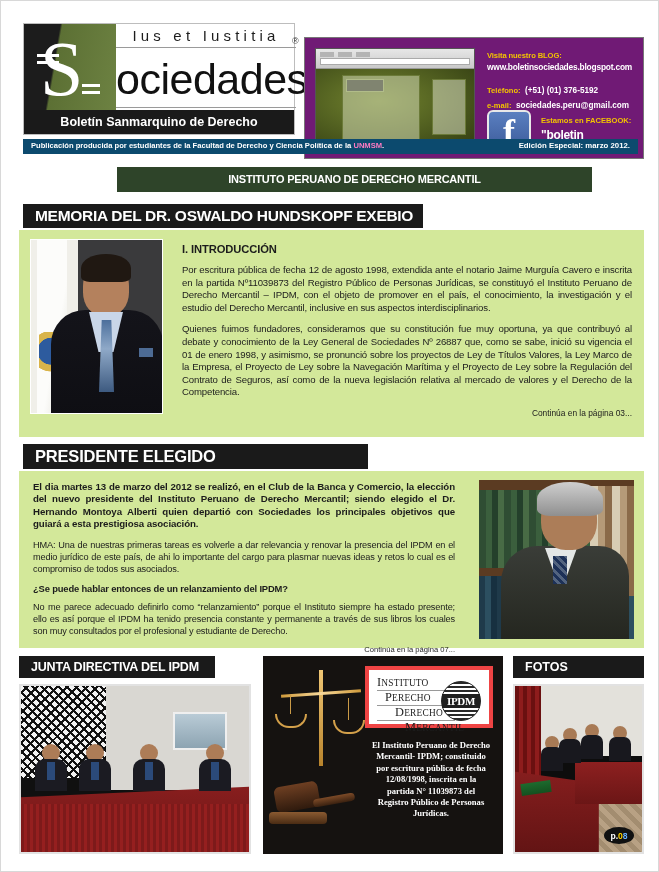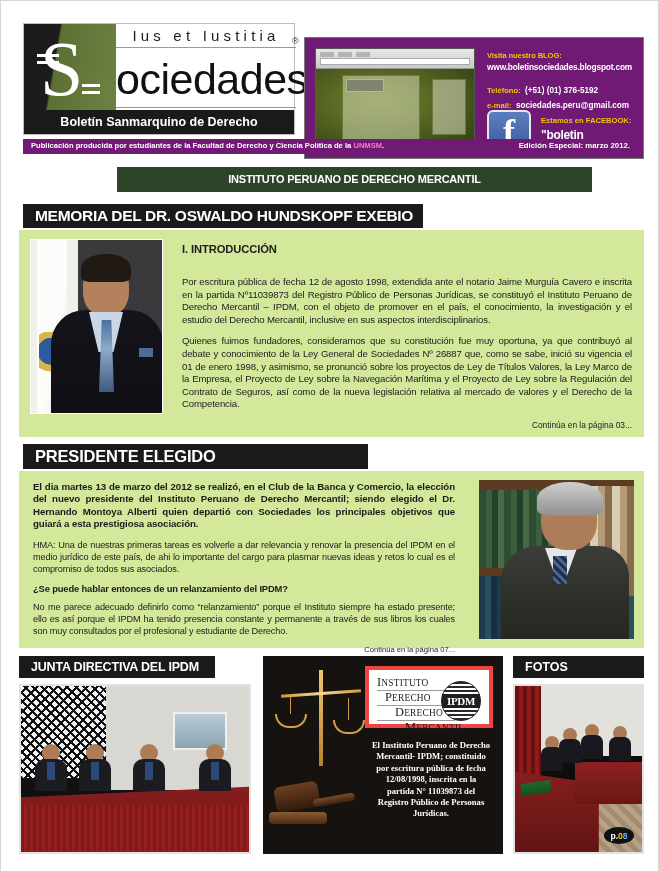--- a/index.html
+++ b/index.html
@@ -130,21 +130,21 @@
     color: #ffffff; font-family: "Liberation Serif", serif;
     font-size: 36px; font-weight: bold; text-align: center; line-height: 40px;
   }
   .fb-txt { position: absolute; left: 54px; top: 6px; width: 104px; }
   .fb-l { color: #f3c300; font-size: 7.6px; font-weight: bold; }
   .fb-v { color: #ffffff; font-size: 12px; font-weight: bold; margin-top: 3px; letter-spacing:-0.3px;}
 
   .pubbar {
     position: absolute; left: 22px; top: 138px;
     width: 615px; height: 15px;
-    background: #701a75;
+    background: #0c4a6e;
   }
   .pubbar .l { position: absolute; left: 8px; top: 2px; font-size: 7.6px; font-weight: bold; color: #ffffff; }
   .pubbar .l em { font-style: normal; color: #ff7ac2; }
   .pubbar .r { position: absolute; right: 8px; top: 2px; font-size: 7.8px; font-weight: bold; color: #ffffff; }
 
   
   .inst-bar {
     position: absolute; left: 116px; top: 166px;
     width: 475px; height: 25px;
     background: #2e4429;
@@ -186,21 +186,21 @@
   .pt-body { position:absolute; left:20px; top:70px; width:112px; height:108px;
              background: linear-gradient(#14141a,#0e0e13); border-radius: 34px 34px 0 0; }
   .pt-shirt{ position:absolute; left:58px; top:72px; width:34px; height:40px; background:#c9d6e8;
              clip-path: polygon(0 0,100% 0,72% 100%,28% 100%); }
   .pt-tie  { position:absolute; left:68px; top:80px; width:15px; height:72px;
              background: linear-gradient(#4c6f9c,#8fa9c8 40%,#3d5a80); clip-path: polygon(18% 0,82% 0,100% 100%,0 100%); }
   .pt-pocket{position:absolute; left:108px; top:108px; width:14px; height:9px; background:#4d6b94; }
 
   .article { position: absolute; left: 163px; top: 13px; width: 450px; color: #1c1c1c; }
   .art-h {
-    font-size: 11.2px; font-weight: bold; margin-bottom: 21px; letter-spacing: -0.1px;
+    font-size: 11.2px; font-weight: bold; margin-bottom: 9px; letter-spacing: -0.1px;
   }
   .art-p {
     font-size: 9.6px; line-height: 12.6px; text-align: justify;
     margin-bottom: 9px; letter-spacing: -0.15px;
   }
   .art-cont {
     font-size: 8.4px; text-align: right; margin-top: 2px;
   }
 
   

